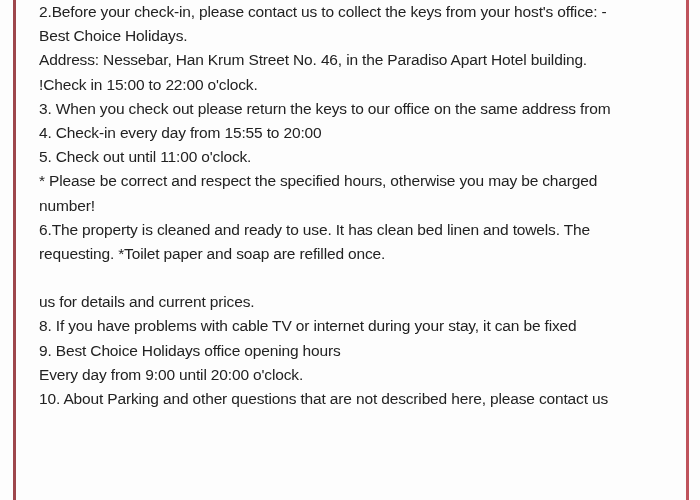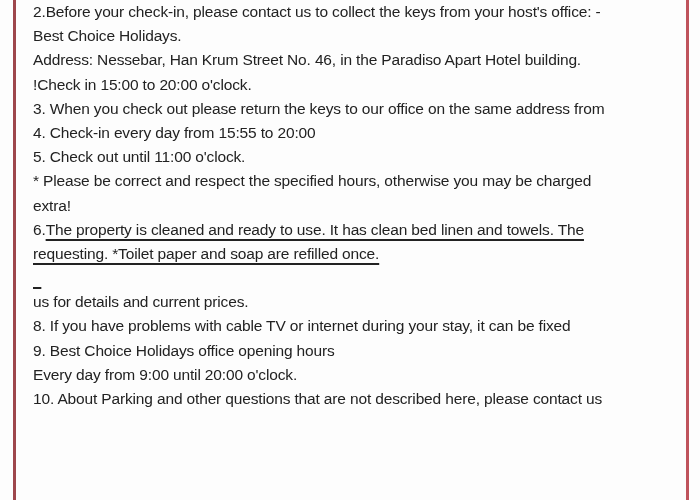--- a/index.html
+++ b/index.html
@@ -27,44 +27,44 @@
     padding: 0 16px 0 33px;
     font-family: "Liberation Sans", sans-serif;
     font-size: 15.5px;
     letter-spacing: -0.15px;
     color: #222222;
   }
   .line {
     height: 24.2px;
     line-height: 24.2px;
     white-space: pre;
+    margin-left: 6px;
   }
   .u {
-    text-decoration: underline;
     text-decoration-thickness: 1.5px;
     text-underline-offset: 3.5px;
   }
 </style>
 </head>
 <body style="background: rgb(253, 253, 253);">
 
 <div class="frame-line left" style="background: rgb(158, 71, 76);"></div>
 
 <div class="frame-line right" style="background: rgb(191, 83, 92);"></div>
 
 <div class="doc" style="color: rgb(34, 34, 34);">
     <div class="line"><span>2.Before your check-in, please contact us to collect the keys from your host's office: -</span></div>
     <div class="line"><span>Best Choice Holidays.</span></div>
     <div class="line"><span>Address: Nessebar, Han Krum Street No. 46, in the Paradiso Apart Hotel building.</span></div>
-    <div class="line"><span>!Check in 15:00 to 20:00 o'clock.</span></div>
+    <div class="line"><span>!Check in 15:00 to 22:00 o'clock.</span></div>
     <div class="line"><span>3. When you check out please return the keys to our office on the same address from</span></div>
     <div class="line"><span>4. Check-in every day from 15:55 to 20:00</span></div>
     <div class="line"><span>5. Check out until 11:00 o'clock.</span></div>
     <div class="line"><span>* Please be correct and respect the specified hours, otherwise you may be charged</span></div>
-    <div class="line"><span>extra!</span></div>
+    <div class="line"><span>number!</span></div>
     <div class="line"><span>6.</span><span class="u">The property is cleaned and ready to use. It has clean bed linen and towels. The</span></div>
     <div class="line"><span class="u">requesting. *Toilet paper and soap are refilled once.</span></div>
     <div class="line"><span class="u">  </span></div>
     <div class="line"><span>us for details and current prices.</span></div>
     <div class="line"><span>8. If you have problems with cable TV or internet during your stay, it can be fixed</span></div>
     <div class="line"><span>9. Best Choice Holidays office opening hours</span></div>
     <div class="line"><span>Every day from 9:00 until 20:00 o'clock.</span></div>
     <div class="line"><span>10. About Parking and other questions that are not described here, please contact us</span></div>
   </div>
 

